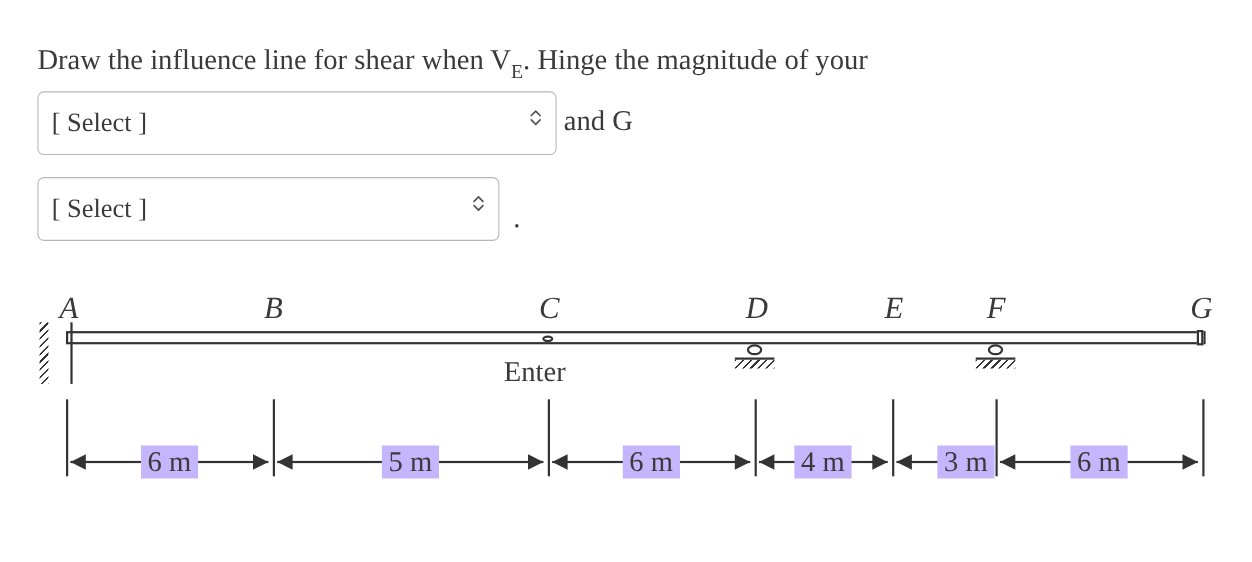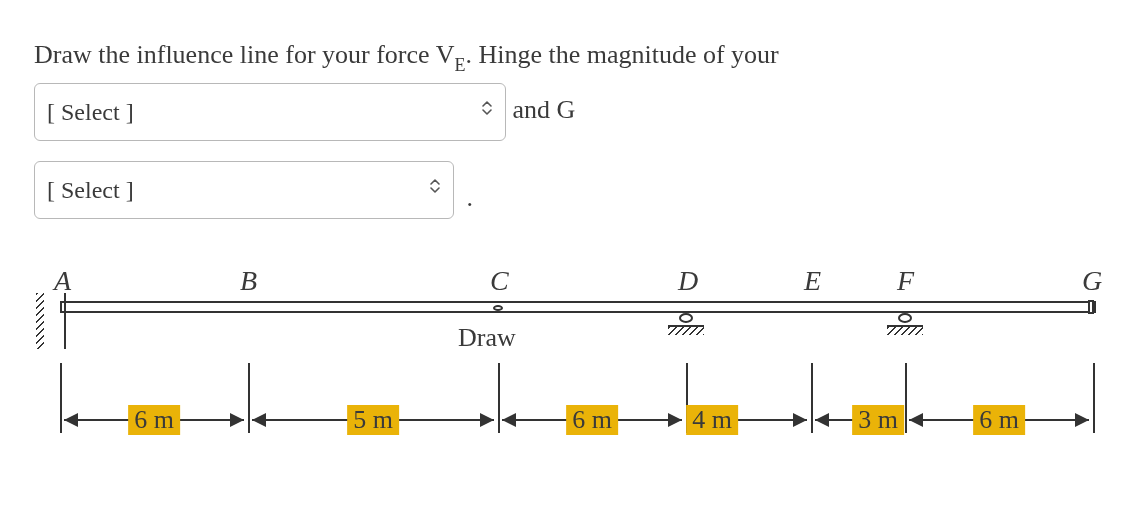--- a/index.html
+++ b/index.html
@@ -171,31 +171,31 @@
     width: 0; height: 0;
     border-top: 7px solid transparent;
     border-bottom: 7px solid transparent;
   }
   .dim-arrow-l { border-right: 14px solid #333; }
   .dim-arrow-r { border-left: 14px solid #333; }
   .dim-text {
     position: absolute;
     top: 0;
     font-size: 26px;
-    background: #eab308;
+    background: #c4b5fd;
     padding: 0 6px;
     transform: translateX(-50%);
   }
 </style>
 </head>
 <body>
 
 <div class="question-text">
   <div>
-    <span>Draw the influence line for your force V</span><span class="sub">E</span><span>. Hinge the magnitude of your</span>
+    <span>Draw the influence line for shear when V</span><span class="sub">E</span><span>. Hinge the magnitude of your</span>
   </div>
   <div class="gap-row1">
     <span class="select-box">
       <span class="placeholder">[ Select ]</span>
       <span class="chev">
         <svg width="12" height="18" viewBox="0 0 12 18">
             <path d="M2 7 L6 3 L10 7 M2 11 L6 15 L10 11" stroke="#555" stroke-width="1.6" fill="none" stroke-linecap="round" stroke-linejoin="round"></path>
           </svg>
       </span>
     </span>
@@ -225,21 +225,21 @@
   <span class="diag-label" style="left:1048px">G</span>
 
   <div class="beam"></div>
 
   <div class="fixed-support" style="left:4px">
     <div class="hatch"></div>
     <div class="wall" style="left:20px"></div>
   </div>
 
   <div class="hinge-dot" style="left:459px"></div>
-  <div class="hinge-word" style="left:424px">Draw</div>
+  <div class="hinge-word" style="left:424px">Enter</div>
 
   <div class="roller-support" style="left:640px">
     <div class="circle"></div>
       <div class="ground"></div>
       <div class="ghatch"></div>
   </div>
   <div class="roller-support" style="left:859px">
     <div class="circle"></div>
       <div class="ground"></div>
       <div class="ghatch"></div>
@@ -268,21 +268,21 @@
     <span class="dim-text" style="left:313px">5 m</span>
 
     <div class="dim-arrow-l" style="left:442px"></div>
     <div class="dim-seg" style="left:442px;width:180px"></div>
     <div class="dim-arrow-r" style="left:608px"></div>
     <span class="dim-text" style="left:532px">6 m</span>
 
     <div class="dim-arrow-l" style="left:630px"></div>
     <div class="dim-seg" style="left:630px;width:117px"></div>
     <div class="dim-arrow-r" style="left:733px"></div>
-    <span class="dim-text" style="left:652px">4 m</span>
+    <span class="dim-text" style="left:688px">4 m</span>
 
     <div class="dim-arrow-l" style="left:755px"></div>
     <div class="dim-seg" style="left:755px;width:86px"></div>
     <div class="dim-arrow-r" style="left:827px"></div>
     <span class="dim-text" style="left:818px">3 m</span>
 
     <div class="dim-arrow-l" style="left:849px"></div>
     <div class="dim-seg" style="left:849px;width:180px"></div>
     <div class="dim-arrow-r" style="left:1015px"></div>
     <span class="dim-text" style="left:939px">6 m</span>

